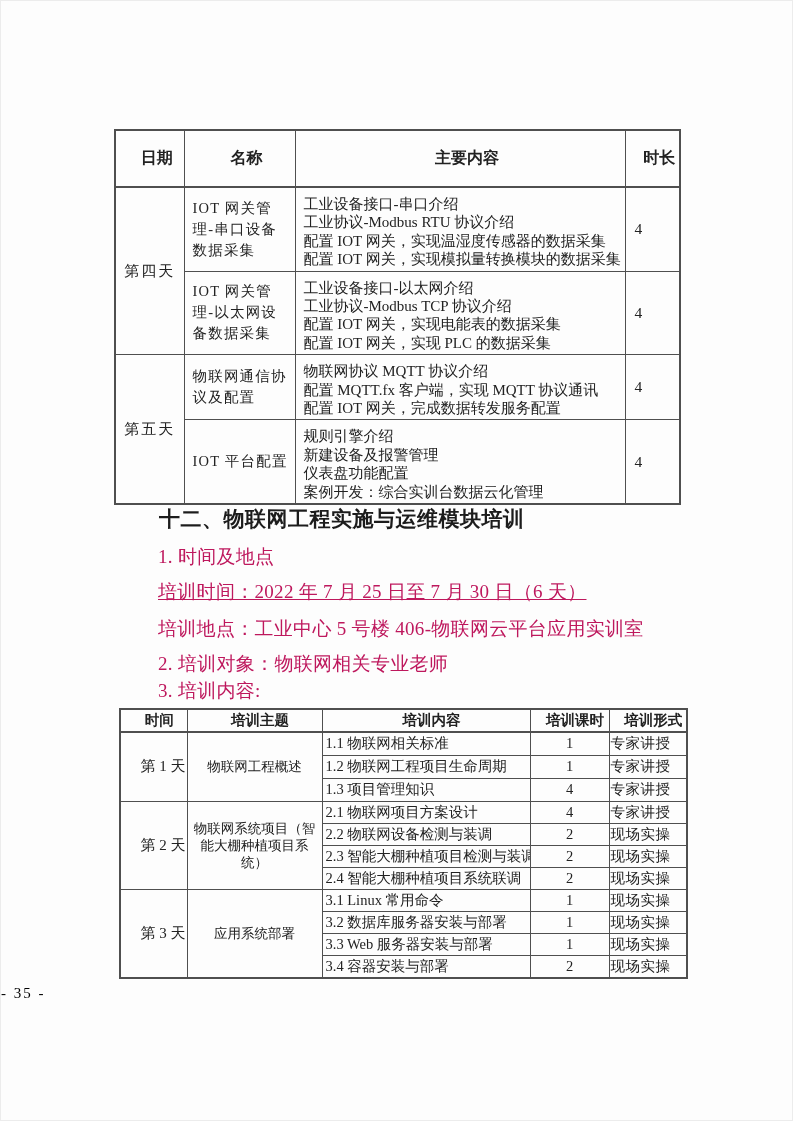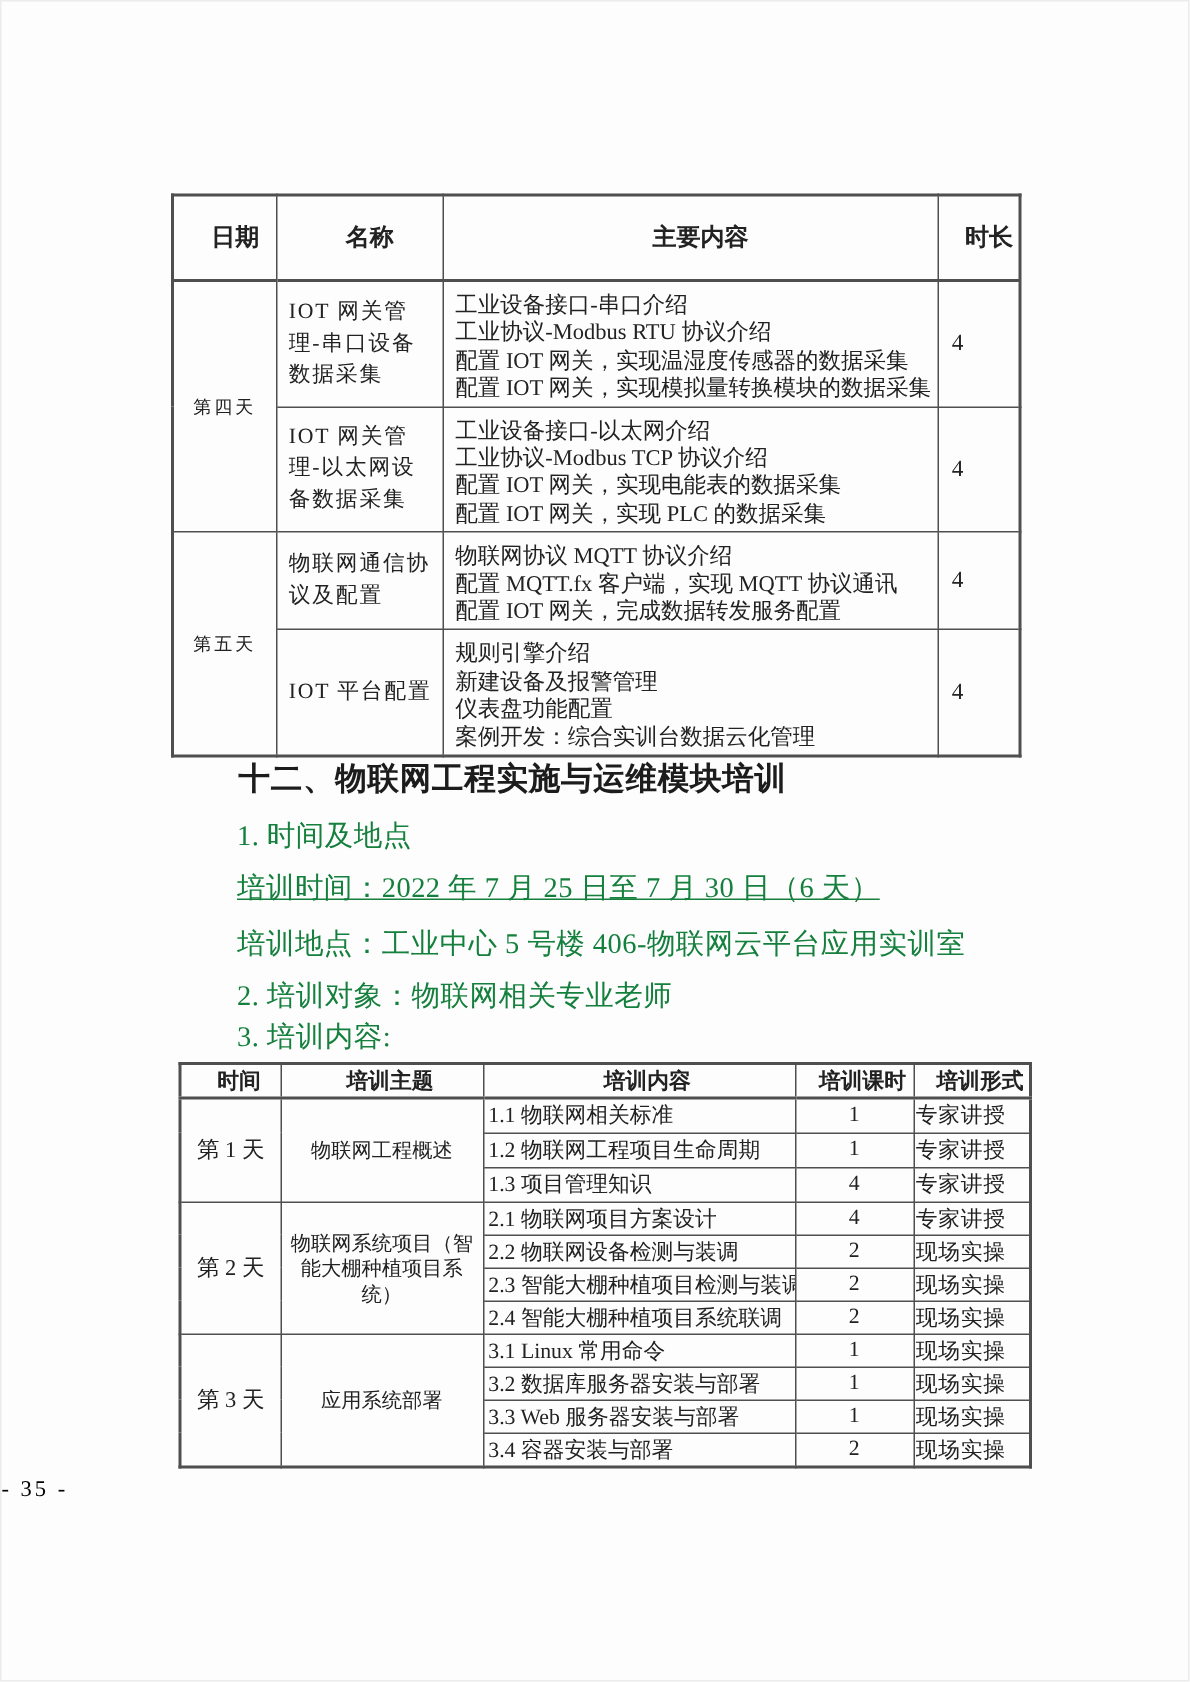--- a/index.html
+++ b/index.html
@@ -25,34 +25,34 @@
     overflow: hidden;
   }
   .t1 thead tr { height: 57px; }
   .t1 th {
     font-family: "Liberation Sans", "DejaVu Sans", sans-serif;
     font-weight: bold; font-size: 16px; text-align: center;
     border-bottom-width: 2px;
     padding-left: 15px;
   }
   .t1 { border: 2px solid #4f4f4f; }
-  .t1 .day { text-align: center; font-size: 12px; letter-spacing: 2px; margin-left: 34px; }
+  .t1 .day { text-align: center; font-size: 15px; letter-spacing: 2px; margin-left: 34px; }
   .t1 .name { font-size: 14.5px; padding: 2px 4px 2px 8px; letter-spacing: 1.2px; line-height: 21px; }
   .t1 .content { font-size: 15px; padding: 7px 2px 2px 8px; }
   .t1 .content div { line-height: 18.4px; white-space: nowrap; }
   .t1 .hours { font-size: 15.5px; padding-left: 9px; }
 
   
   .sec-heading {
     left: 158px; top: 504px;
     font-family: "Liberation Sans", "DejaVu Sans", sans-serif;
     font-weight: bold; font-size: 21px; color: #1c1c1c;
     letter-spacing: 0.5px;
   }
-  .body-line { left: 157px; font-size: 19px; color: #15803d; letter-spacing: 0.3px; white-space: nowrap; }
+  .body-line { left: 157px; font-size: 19px; color: #be185d; letter-spacing: 0.3px; white-space: nowrap; }
   .l-item1 { top: 543px; }
   .l-time  { top: 578px; text-decoration: underline; }
   .l-place { top: 615px; }
   .l-item2 { top: 650px; }
   .l-item3 { top: 677px; }
 
   
   .t2 {
     left: 118px; top: 707px; width: 567px;
     border-collapse: collapse; table-layout: fixed;
@@ -65,21 +65,21 @@
   }
   .t2 thead tr { height: 20px; }
   .t2 th {
     font-family: "Liberation Sans", "DejaVu Sans", sans-serif;
     font-weight: bold; font-size: 14.5px; text-align: center;
     border-bottom-width: 2px;
     padding-left: 12px;
   }
   .t2 tbody tr { height: 20px; }
   .t2 tbody tr.g1 { height: 23px; }
-  .t2 .day { text-align: center; font-size: 15px; }
+  .t2 .day { text-align: right; font-size: 15px; }
   .t2 .topic { text-align: center; font-size: 13.5px; line-height: 17px; padding: 0 1px; }
   .t2 .item { font-size: 14.5px; padding-left: 3px; white-space: nowrap; }
   .t2 .num { text-align: center; font-size: 14.5px; }
   .t2 .form { text-align: left; font-size: 14.5px; letter-spacing: 0.5px; }
 
   
   .footer {
     left: 0; top: 984px; width: 100%;
     font-size: 15px; color: #000000;
     letter-spacing: 2px;

